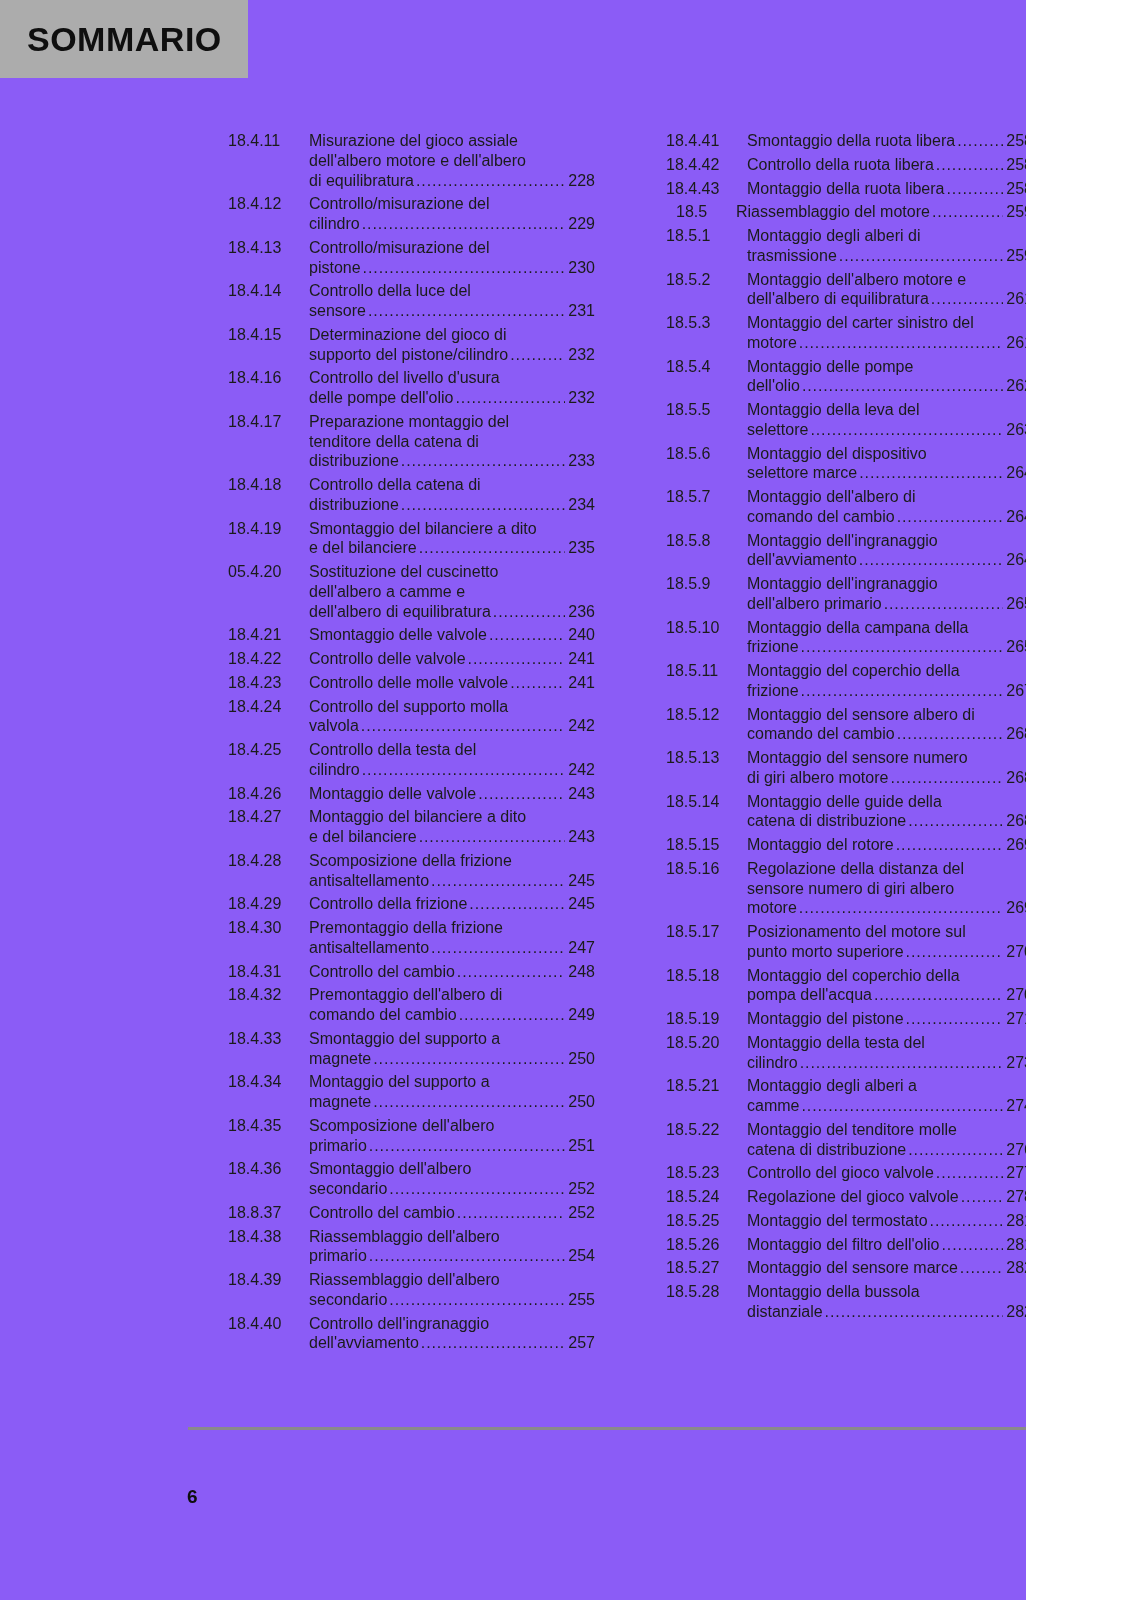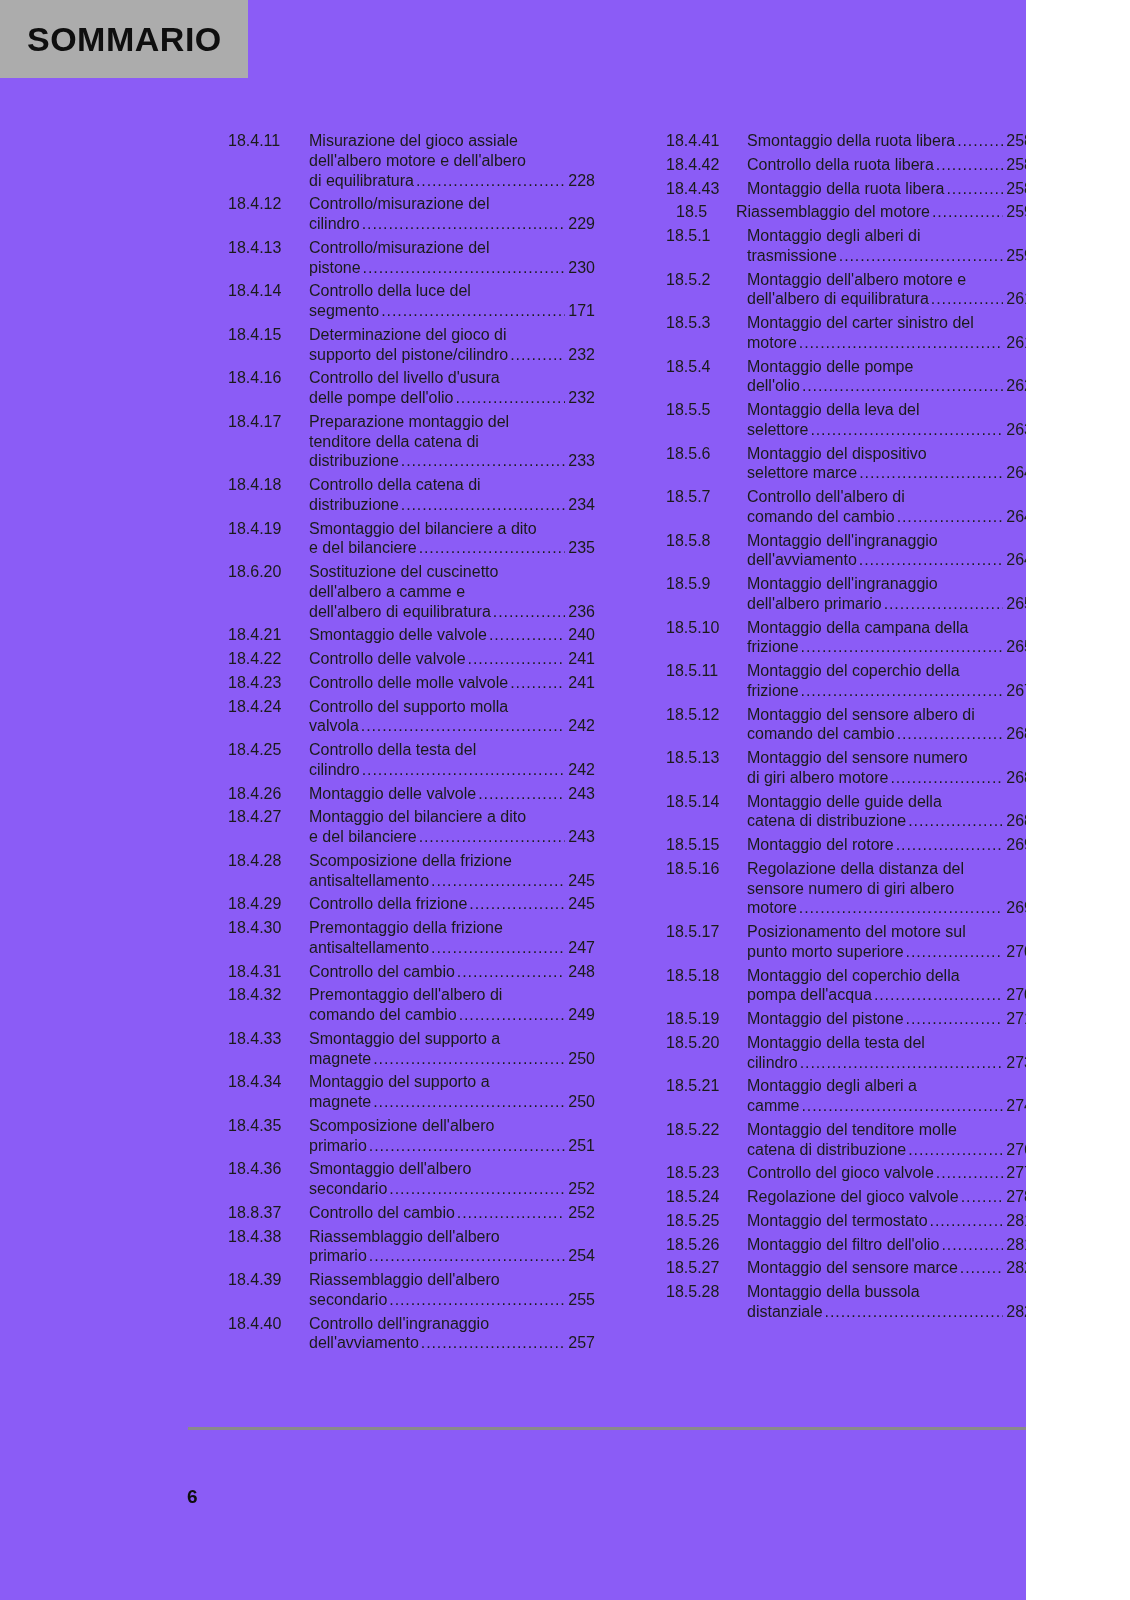--- a/index.html
+++ b/index.html
@@ -94,23 +94,23 @@
               <span class="pg">230</span>
             </span>
           </span>
   </div>
 
   <div class="entry">
     <span class="num">18.4.14</span>
     <span class="body">
             <span class="line">Controllo della luce del</span>
             <span class="last">
-              <span class="t">segmento</span>
-              <span class="dots">..........................................................................................</span>
-              <span class="pg">171</span>
+              <span class="t">sensore</span>
+              <span class="dots">..........................................................................................</span>
+              <span class="pg">231</span>
             </span>
           </span>
   </div>
 
   <div class="entry">
     <span class="num">18.4.15</span>
     <span class="body">
             <span class="line">Determinazione del gioco di</span>
             <span class="last">
               <span class="t">supporto del pistone/cilindro</span>
@@ -163,21 +163,21 @@
             <span class="line">Smontaggio del bilanciere a dito</span>
             <span class="last">
               <span class="t">e del bilanciere</span>
               <span class="dots">..........................................................................................</span>
               <span class="pg">235</span>
             </span>
           </span>
   </div>
 
   <div class="entry">
-    <span class="num">18.6.20</span>
+    <span class="num">05.4.20</span>
     <span class="body">
             <span class="line">Sostituzione del cuscinetto</span>
             <span class="line">dell'albero a camme e</span>
             <span class="last">
               <span class="t">dell'albero di equilibratura</span>
               <span class="dots">..........................................................................................</span>
               <span class="pg">236</span>
             </span>
           </span>
   </div>
@@ -528,21 +528,21 @@
               <span class="t">selettore marce</span>
               <span class="dots">..........................................................................................</span>
               <span class="pg">264</span>
             </span>
           </span>
   </div>
 
   <div class="entry">
     <span class="num">18.5.7</span>
     <span class="body">
-            <span class="line">Controllo dell'albero di</span>
+            <span class="line">Montaggio dell'albero di</span>
             <span class="last">
               <span class="t">comando del cambio</span>
               <span class="dots">..........................................................................................</span>
               <span class="pg">264</span>
             </span>
           </span>
   </div>
 
   <div class="entry">
     <span class="num">18.5.8</span>

